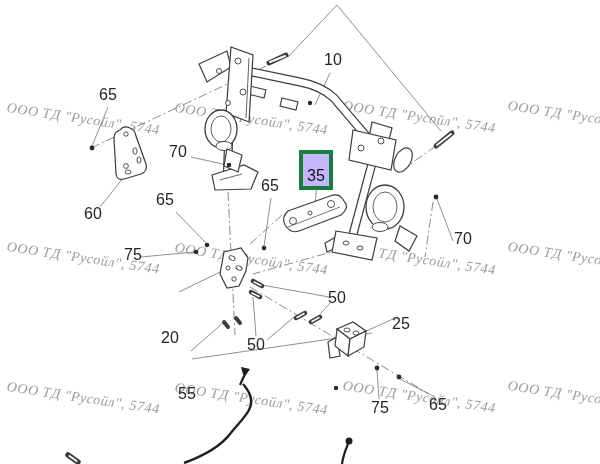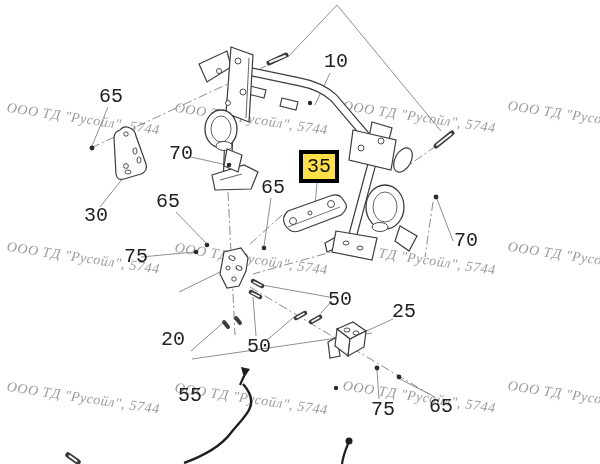--- a/index.html
+++ b/index.html
@@ -8,25 +8,25 @@
     overflow:hidden;font-family:"Liberation Sans",sans-serif;
   }
   .wm{
     position:absolute;white-space:nowrap;z-index:1;
     font-family:"Liberation Serif",serif;font-style:italic;
     font-size:14px;letter-spacing:.6px;color:#9b9b9b;
     transform:rotate(8.5deg);transform-origin:0 0;pointer-events:none;
   }
   #drawing{position:absolute;left:0;top:0;z-index:2;}
   .callout{
-    position:absolute;z-index:3;font-size:20px;line-height:1;
-    color:#232323;cursor:default;font-family:Liberation Mono, monospace;
+    position:absolute;z-index:3;font-size:16px;line-height:1;
+    color:#232323;cursor:default;
   }
   .callout.highlighted{
-    background:#fde047;border:4px solid #000000;padding:3px 4px 2px 4px;
+    background:#c4b5fd;border:4px solid #15803d;padding:14px 4px 2px 4px;
     color:#111;
   }
 </style>
 </head>
 <body>
 
 <div id="stage">
 
   <div id="watermarks">
       <div class="wm" style="left: 8px; top: 100px;">ООО ТД "Русойл", 5744</div>
@@ -217,26 +217,26 @@
     </g>
   </svg>
 
   <div id="callouts">
       <div class="callout" style="left: 327px; top: -16px;">40</div>
       <div class="callout" style="left: 324px; top: 52px;">10</div>
       <div class="callout" style="left: 99px; top: 87px;">65</div>
       <div class="callout" style="left: 169px; top: 144px;">70</div>
       <div class="callout" style="left: 156px; top: 192px;">65</div>
       <div class="callout" style="left: 261px; top: 178px;">65</div>
-      <div class="callout" style="left: 84px; top: 206px;">30</div>
+      <div class="callout" style="left: 84px; top: 206px;">60</div>
       <div class="callout highlighted" style="left: 299px; top: 150px;">35</div>
       <div class="callout" style="left: 454px; top: 231px;">70</div>
       <div class="callout" style="left: 124px; top: 247px;">75</div>
       <div class="callout" style="left: 161px; top: 286px; margin-top: 44px;">20</div>
       <div class="callout" style="left: 328px; top: 290px; text-align: center;">50</div>
-      <div class="callout" style="left: 392px; top: 302px;">25</div>
+      <div class="callout" style="left: 392px; top: 316px;">25</div>
       <div class="callout" style="left: 247px; top: 337px;">50</div>
       <div class="callout" style="left: 178px; top: 346px; margin-top: 40px;">55</div>
       <div class="callout" style="left: 371px; top: 400px;">75</div>
       <div class="callout" style="left: 429px; top: 397px;">65</div>
     </div>
 
 </div>
 
 </body></html>

